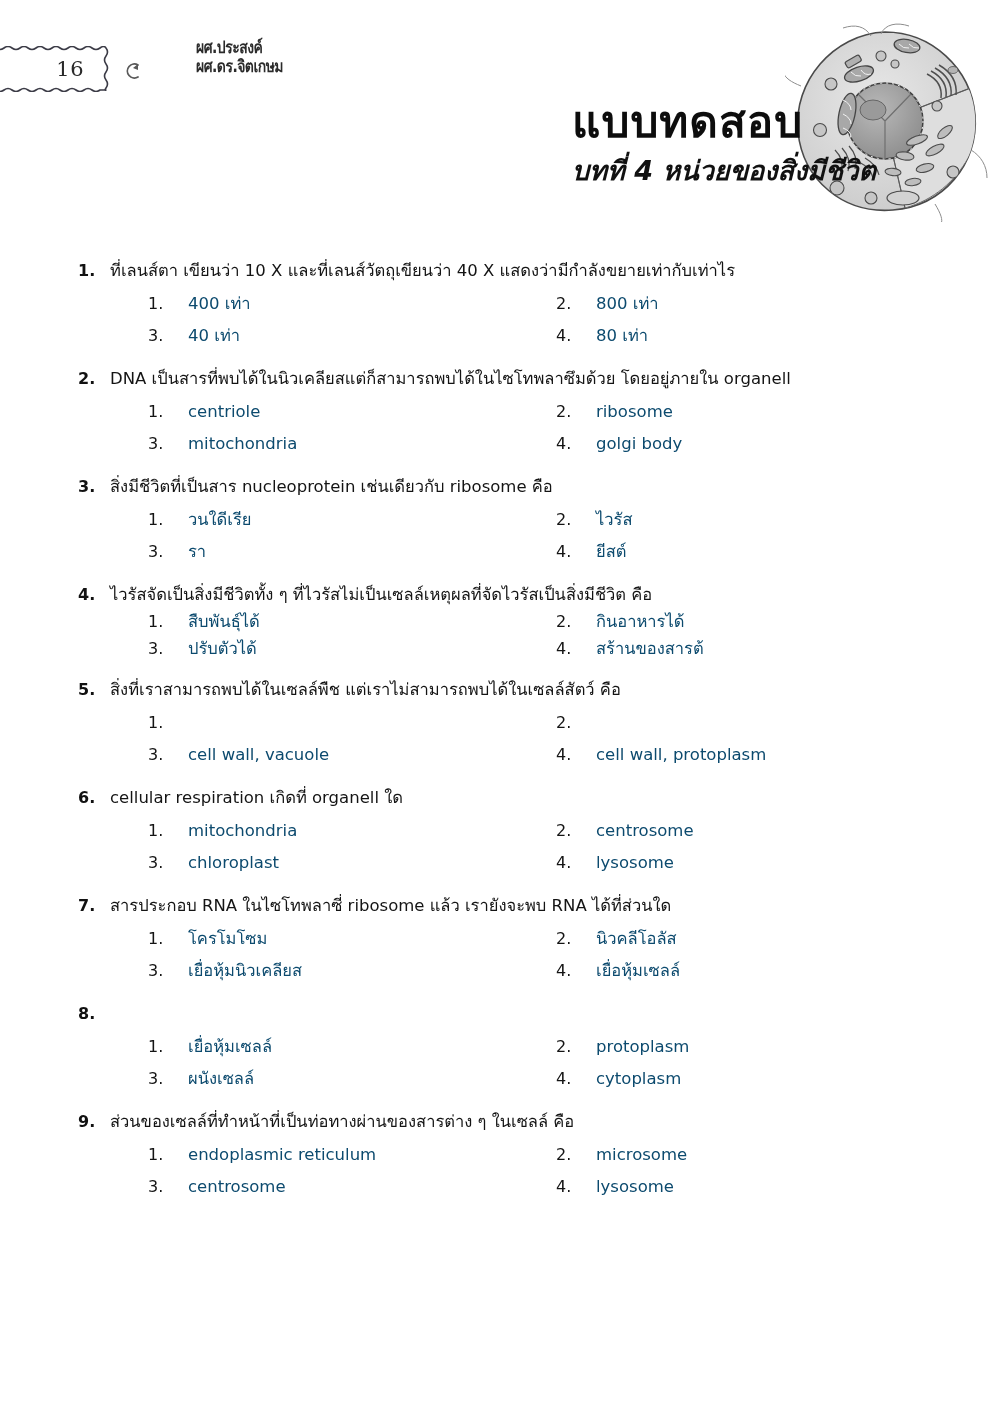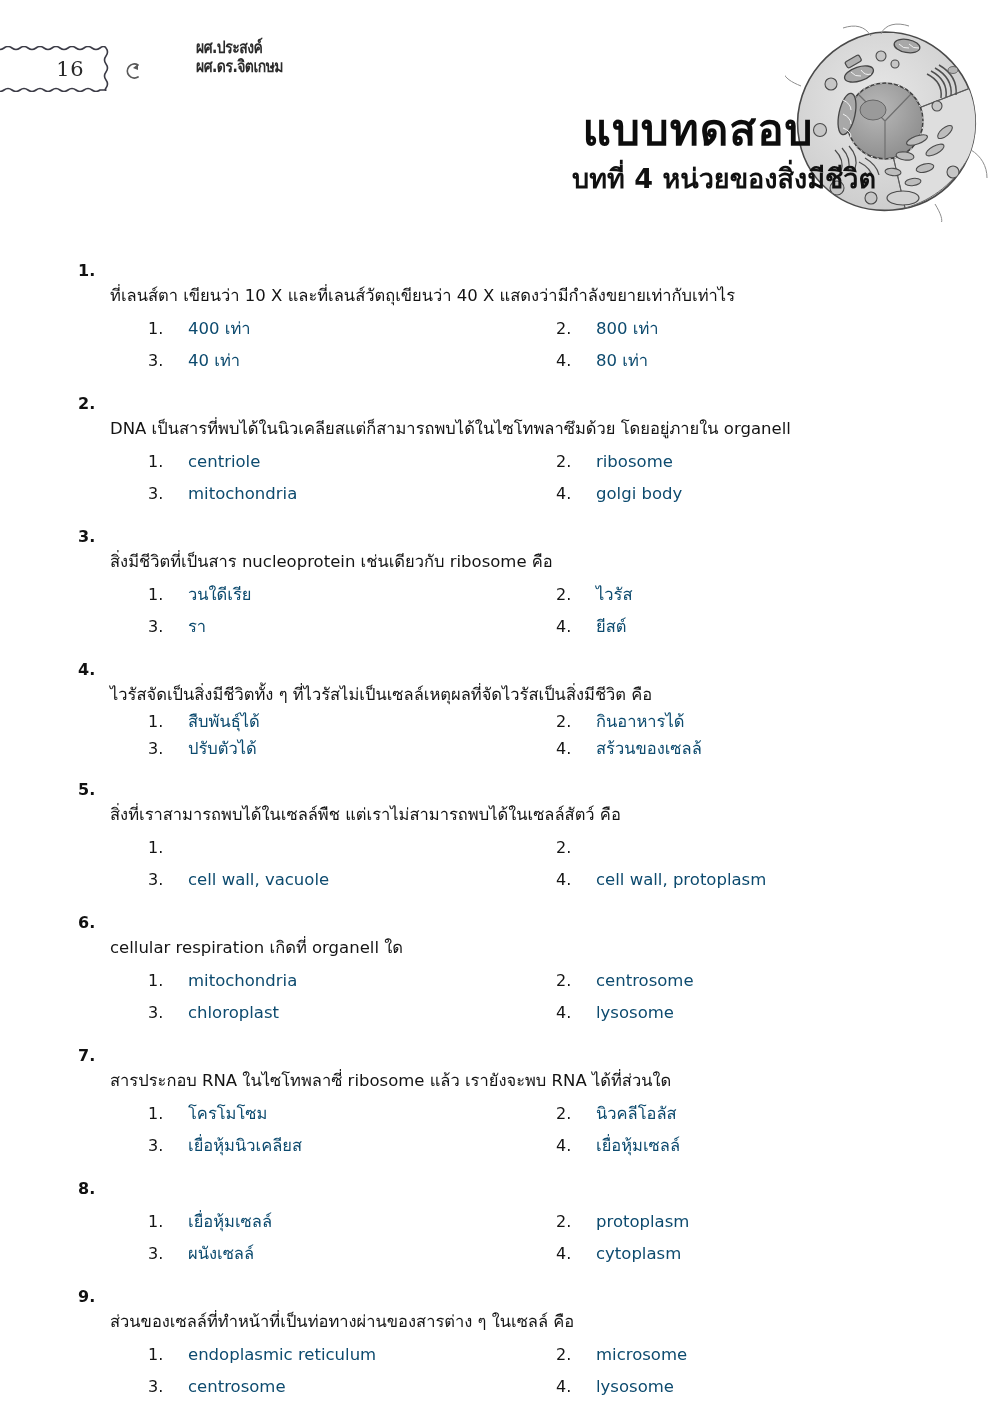--- a/index.html
+++ b/index.html
@@ -84,42 +84,43 @@
     right: 2px;
     top: 22px;
     width: 205px;
     height: 200px;
   }
 
   
   .heading-block {
     position: absolute;
     right: 168px;
-    top: 108px;
-    text-align: center;
+    top: 100px;
+    text-align: left;
     z-index: 3;
   }
   .heading-main {
     font-family: "DejaVu Sans", sans-serif;
     font-weight: bold;
     font-size: 44px;
     line-height: 1.0;
     color: #0d0d0d;
     letter-spacing: 1px;
     white-space: nowrap;
   }
   .heading-sub {
     font-family: "DejaVu Sans", sans-serif;
     font-weight: bold;
     font-size: 27px;
     line-height: 1.25;
     color: #111111;
     margin-top: 10px;
     white-space: nowrap;
     margin-right: -52px;
+    font-style: italic;
   }
 
   
   #questions {
     position: absolute;
     left: 0;
     top: 258px;
     width: 992px;
   }
   .question {
@@ -137,21 +138,20 @@
     font-weight: bold;
     font-size: 16px;
     line-height: 26px;
     color: #111;
   }
   .q-text {
     font-size: 16.5px;
     line-height: 26px;
     color: #141414;
     white-space: nowrap;
-    margin-top: 25px;
   }
   .q-options {
     margin-top: 6px;
   }
   .opt-row {
     display: flex;
     padding-left: 148px;
     margin-bottom: 4px;
   }
   .opt {
@@ -405,21 +405,21 @@
             <span class="opt-label">กินอาหารได้</span>
           </div>
         </div>
         <div class="opt-row">
           <div class="opt col-a">
             <span class="opt-num">3.</span>
             <span class="opt-label">ปรับตัวได้</span>
           </div>
           <div class="opt col-b">
             <span class="opt-num">4.</span>
-            <span class="opt-label">สร้วนของเซลล้</span>
+            <span class="opt-label">สร้านของสารต้</span>
           </div>
         </div>
       </div>
     </div>
     <div class="question">
       <div class="q-head">
         <div class="q-num">5.</div>
         <div class="q-text">สิ่งที่เราสามารถพบได้ในเซลล์พืช แต่เราไม่สามารถพบได้ในเซลล์สัตว์ คือ</div>
       </div>
       <div class="q-options">

